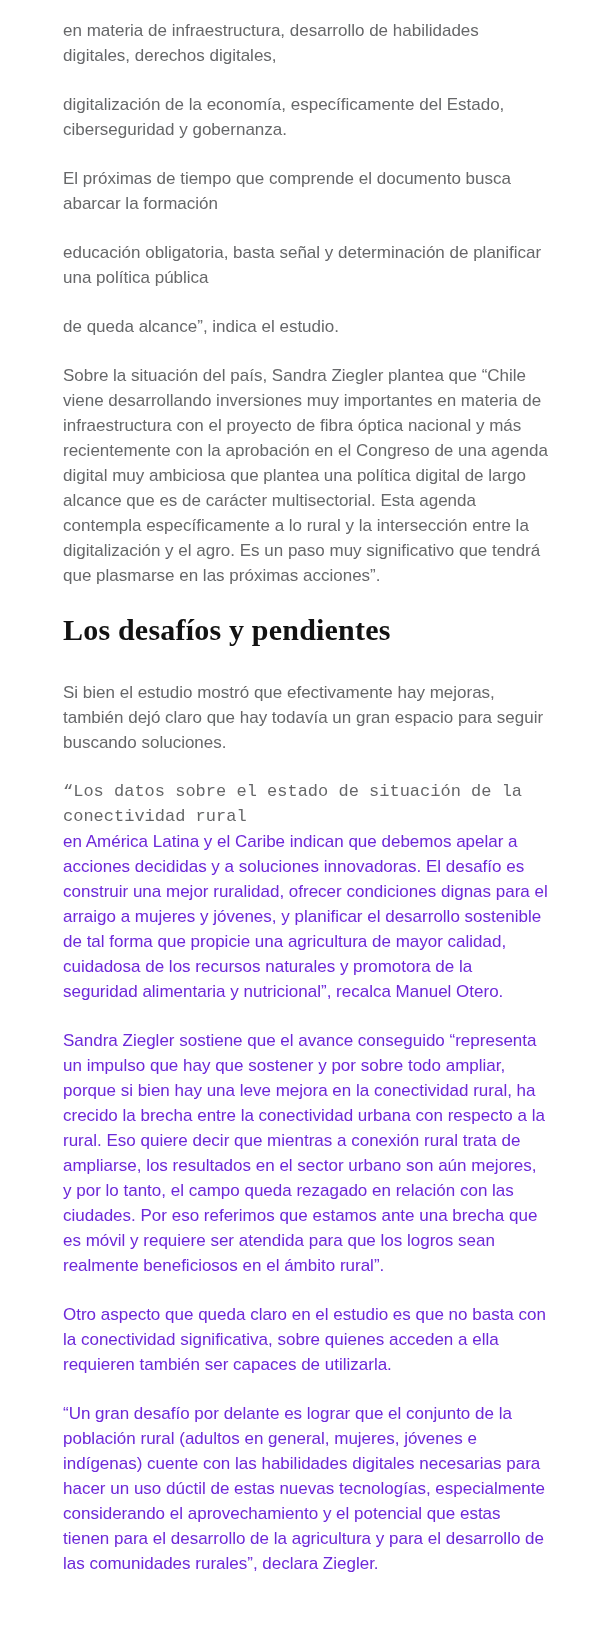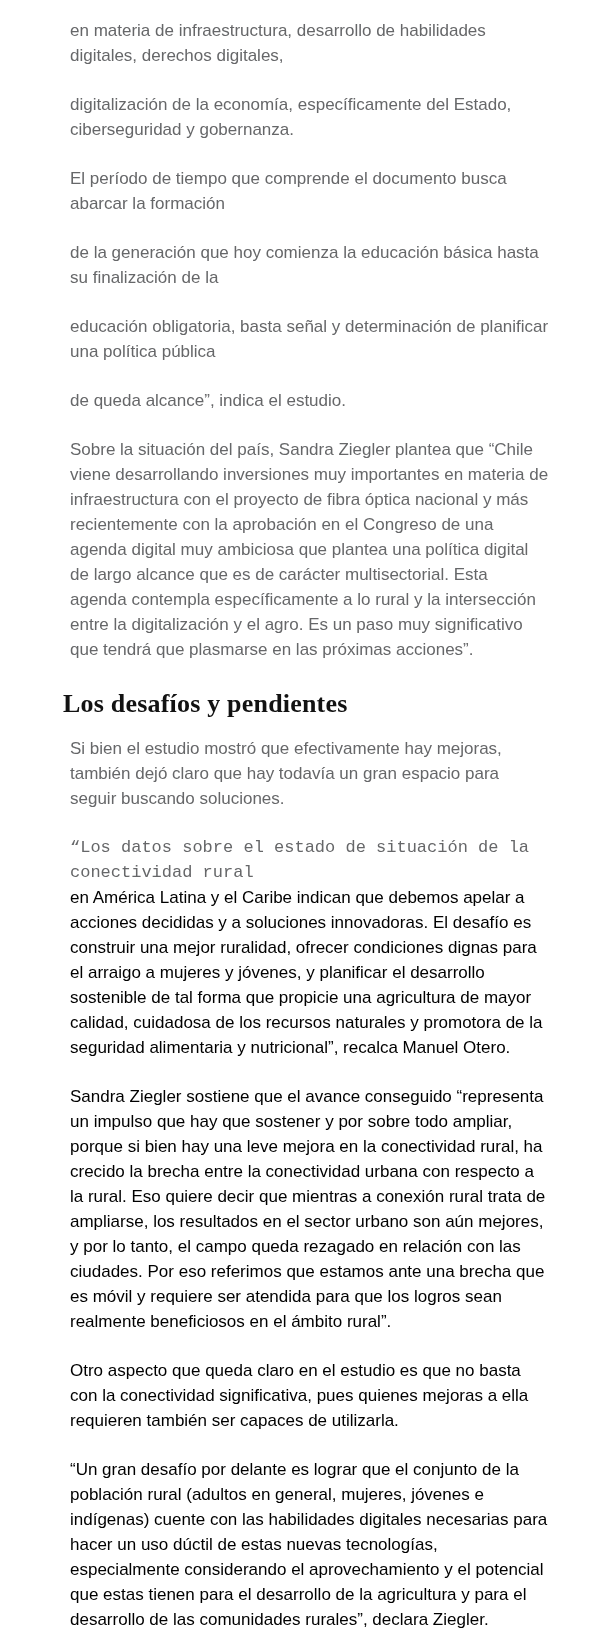--- a/index.html
+++ b/index.html
@@ -12,64 +12,63 @@
     min-height: 1630px;
     font-family: "Liberation Sans", "DejaVu Sans", sans-serif;
     -webkit-font-smoothing: antialiased;
   }
   .article {
     width: 486px;
     padding: 18px 58px 10px 63px;
     box-sizing: content-box;
   }
   .body-p {
-    margin: 0 0 24px 7px;
+    margin: 0 0 24px 0;
     font-size: 17px;
     line-height: 25px;
     font-weight: 400;
   }
   .muted { color: #666769; }
-  .dark  { color: #000000; }
+  .dark  { color: #6d28d9; }
   .seg-first { display: block; font-family: Liberation Mono, monospace; }
   .section-heading {
     font-family: "Liberation Serif", "DejaVu Serif", serif;
-    font-size: 26px;
+    font-size: 30px;
     line-height: 36px;
     font-weight: 700;
     color: #121212;
-    margin: 0 0 14px 0;
+    margin: 0 0 32px 0;
     letter-spacing: 0.2px;
   }
 </style>
 </head>
 <body>
 
 <div class="article">
 
   <p class="body-p muted">en materia de infraestructura, desarrollo de habilidades digitales, derechos digitales,</p>
 
   <p class="body-p muted">digitalización de la economía, específicamente del Estado, ciberseguridad y gobernanza.</p>
 
-  <p class="body-p muted">El período de tiempo que comprende el documento busca abarcar la formación</p>
+  <p class="body-p muted">El próximas de tiempo que comprende el documento busca abarcar la formación</p>
 
-  <p class="body-p muted">de la generación que hoy comienza la educación básica hasta su finalización de la</p>
 
   <p class="body-p muted">educación obligatoria, basta señal y determinación de planificar una política pública</p>
 
   <p class="body-p muted">de queda alcance”, indica el estudio.</p>
 
   <p class="body-p muted">Sobre la situación del país, Sandra Ziegler plantea que “Chile viene desarrollando inversiones muy importantes en materia de infraestructura con el proyecto de fibra óptica nacional y más recientemente con la aprobación en el Congreso de una agenda digital muy ambiciosa que plantea una política digital de largo alcance que es de carácter multisectorial. Esta agenda contempla específicamente a lo rural y la intersección entre la digitalización y el agro. Es un paso muy significativo que tendrá que plasmarse en las próximas acciones”.</p>
 
   <h2 class="section-heading">Los desafíos y pendientes</h2>
 
   <p class="body-p muted">Si bien el estudio mostró que efectivamente hay mejoras, también dejó claro que hay todavía un gran espacio para seguir buscando soluciones.</p>
 
   <p class="body-p">
     <span class="muted seg-first">“Los datos sobre el estado de situación de la conectividad rural</span><span class="dark">en América Latina y el Caribe indican que debemos apelar a acciones decididas y a soluciones innovadoras. El desafío es construir una mejor ruralidad, ofrecer condiciones dignas para el arraigo a mujeres y jóvenes, y planificar el desarrollo sostenible de tal forma que propicie una agricultura de mayor calidad, cuidadosa de los recursos naturales y promotora de la seguridad alimentaria y nutricional”, recalca Manuel Otero.</span>
   </p>
 
   <p class="body-p dark">Sandra Ziegler sostiene que el avance conseguido “representa un impulso que hay que sostener y por sobre todo ampliar, porque si bien hay una leve mejora en la conectividad rural, ha crecido la brecha entre la conectividad urbana con respecto a la rural. Eso quiere decir que mientras a conexión rural trata de ampliarse, los resultados en el sector urbano son aún mejores, y por lo tanto, el campo queda rezagado en relación con las ciudades. Por eso referimos que estamos ante una brecha que es móvil y requiere ser atendida para que los logros sean realmente beneficiosos en el ámbito rural”.</p>
 
-  <p class="body-p dark">Otro aspecto que queda claro en el estudio es que no basta con la conectividad significativa, pues quienes mejoras a ella requieren también ser capaces de utilizarla.</p>
+  <p class="body-p dark">Otro aspecto que queda claro en el estudio es que no basta con la conectividad significativa, sobre quienes acceden a ella requieren también ser capaces de utilizarla.</p>
 
   <p class="body-p dark">“Un gran desafío por delante es lograr que el conjunto de la población rural (adultos en general, mujeres, jóvenes e indígenas) cuente con las habilidades digitales necesarias para hacer un uso dúctil de estas nuevas tecnologías, especialmente considerando el aprovechamiento y el potencial que estas tienen para el desarrollo de la agricultura y para el desarrollo de las comunidades rurales”, declara Ziegler.</p>
 
 </div>
 
 </body></html>

